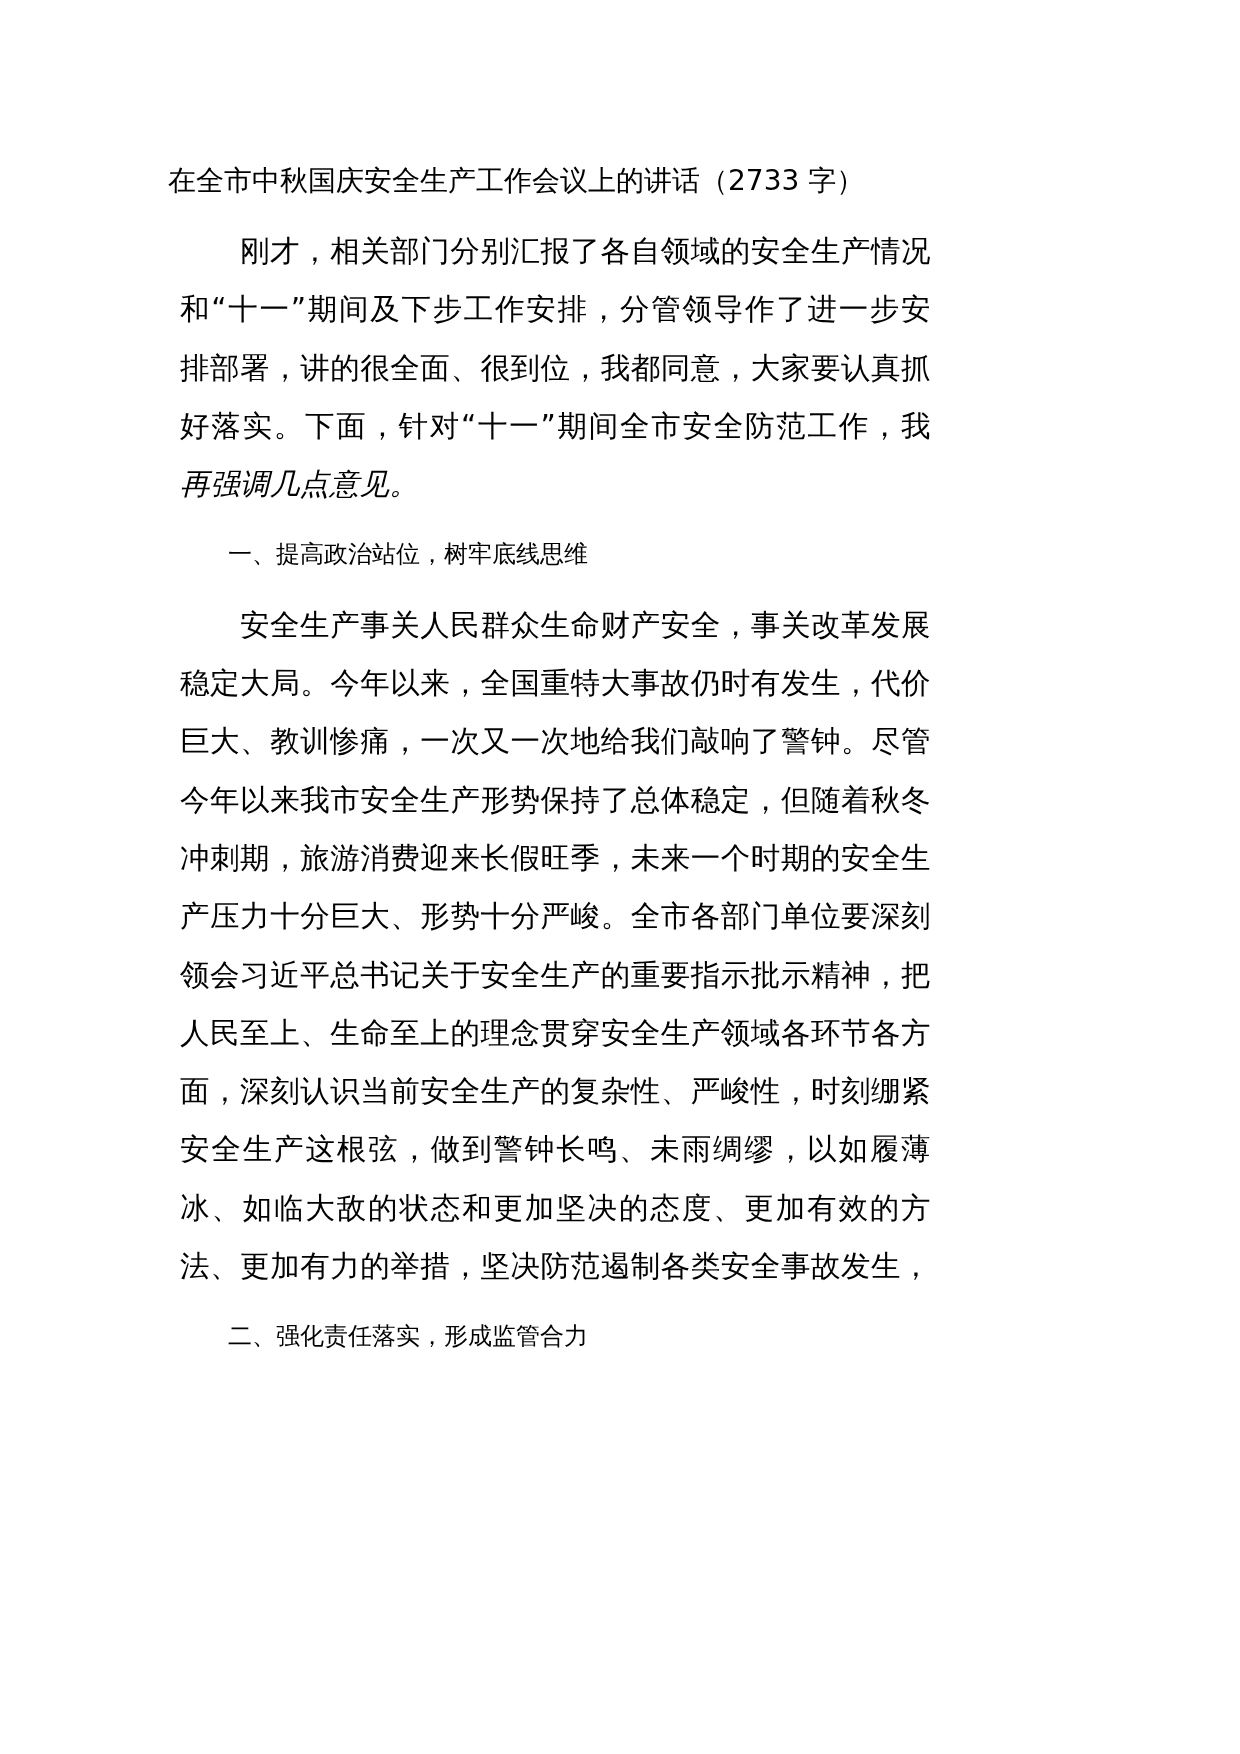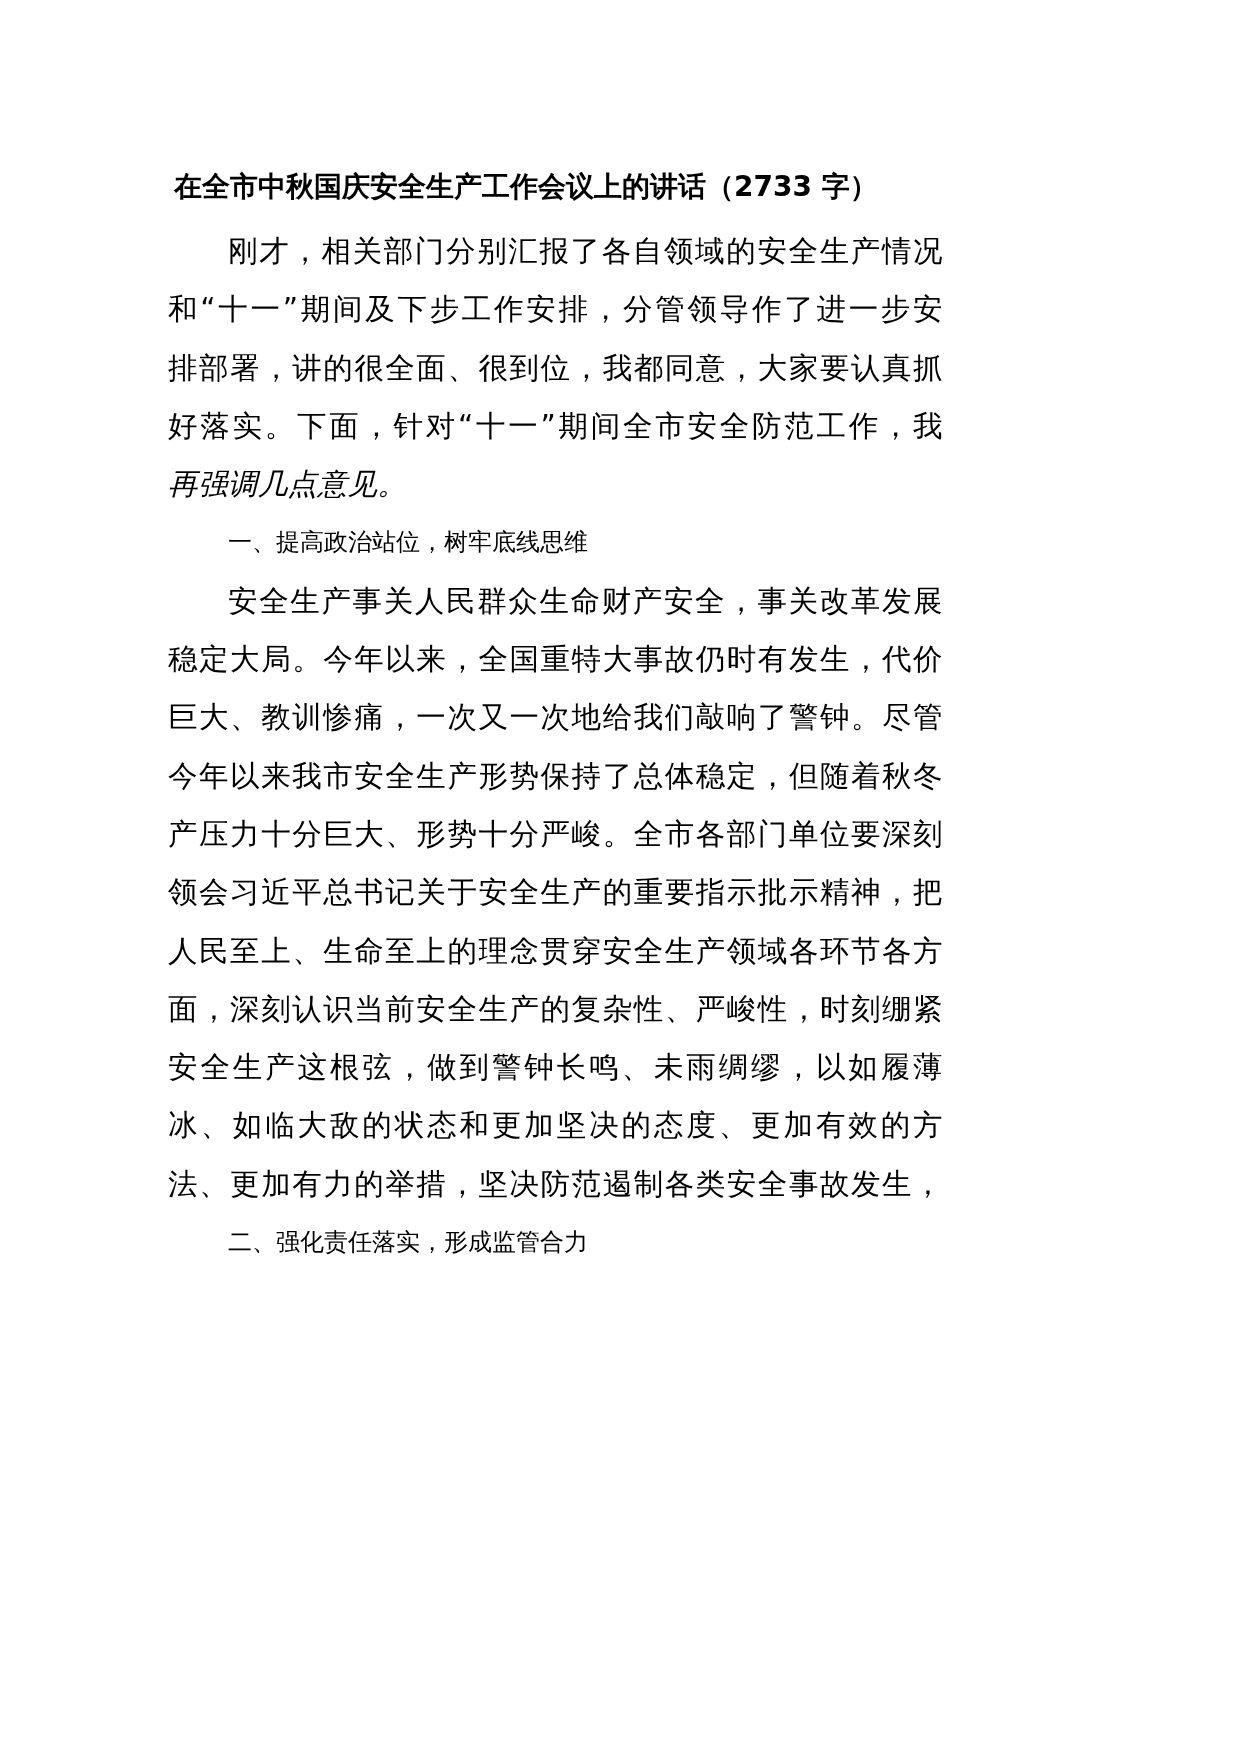--- a/index.html
+++ b/index.html
@@ -20,27 +20,26 @@
       left: 168px;
       top: 152px;
       width: 775px;
     }
     .title {
       font-size: 28px;
       line-height: 58px;
       height: 58px;
       white-space: nowrap;
       letter-spacing: 0px;
-      margin: 6px;
-      font-weight: bold;
+      margin: 0;
     }
     .para {
       font-size: 29.5px;
       line-height: 58.3px;
-      margin: 0;
+      margin: 12px;
       text-align: justify;
       text-align-last: left;
       letter-spacing: 0.4px;
     }
     .line {
       display: block;
       white-space: nowrap;
       height: 58.3px;
       text-align-last: justify;
       text-align: justify;
@@ -75,20 +74,21 @@
     <span class="line last">再强调几点意见。</span>
   </div>
 
   <p class="heading">一、提高政治站位，树牢底线思维</p>
 
   <div class="para">
     <span class="line indent">安全生产事关人民群众生命财产安全，事关改革发展</span>
     <span class="line">稳定大局。今年以来，全国重特大事故仍时有发生，代价</span>
     <span class="line">巨大、教训惨痛，一次又一次地给我们敲响了警钟。尽管</span>
     <span class="line">今年以来我市安全生产形势保持了总体稳定，但随着秋冬</span>
+    <span class="line">冲刺期，旅游消费迎来长假旺季，未来一个时期的安全生</span>
     <span class="line">产压力十分巨大、形势十分严峻。全市各部门单位要深刻</span>
     <span class="line">领会习近平总书记关于安全生产的重要指示批示精神，把</span>
     <span class="line">人民至上、生命至上的理念贯穿安全生产领域各环节各方</span>
     <span class="line">面，深刻认识当前安全生产的复杂性、严峻性，时刻绷紧</span>
     <span class="line">安全生产这根弦，做到警钟长鸣、未雨绸缪，以如履薄</span>
     <span class="line">冰、如临大敌的状态和更加坚决的态度、更加有效的方</span>
     <span class="line">法、更加有力的举措，坚决防范遏制各类安全事故发生，</span>
   </div>
 
   <p class="heading">二、强化责任落实，形成监管合力</p>

